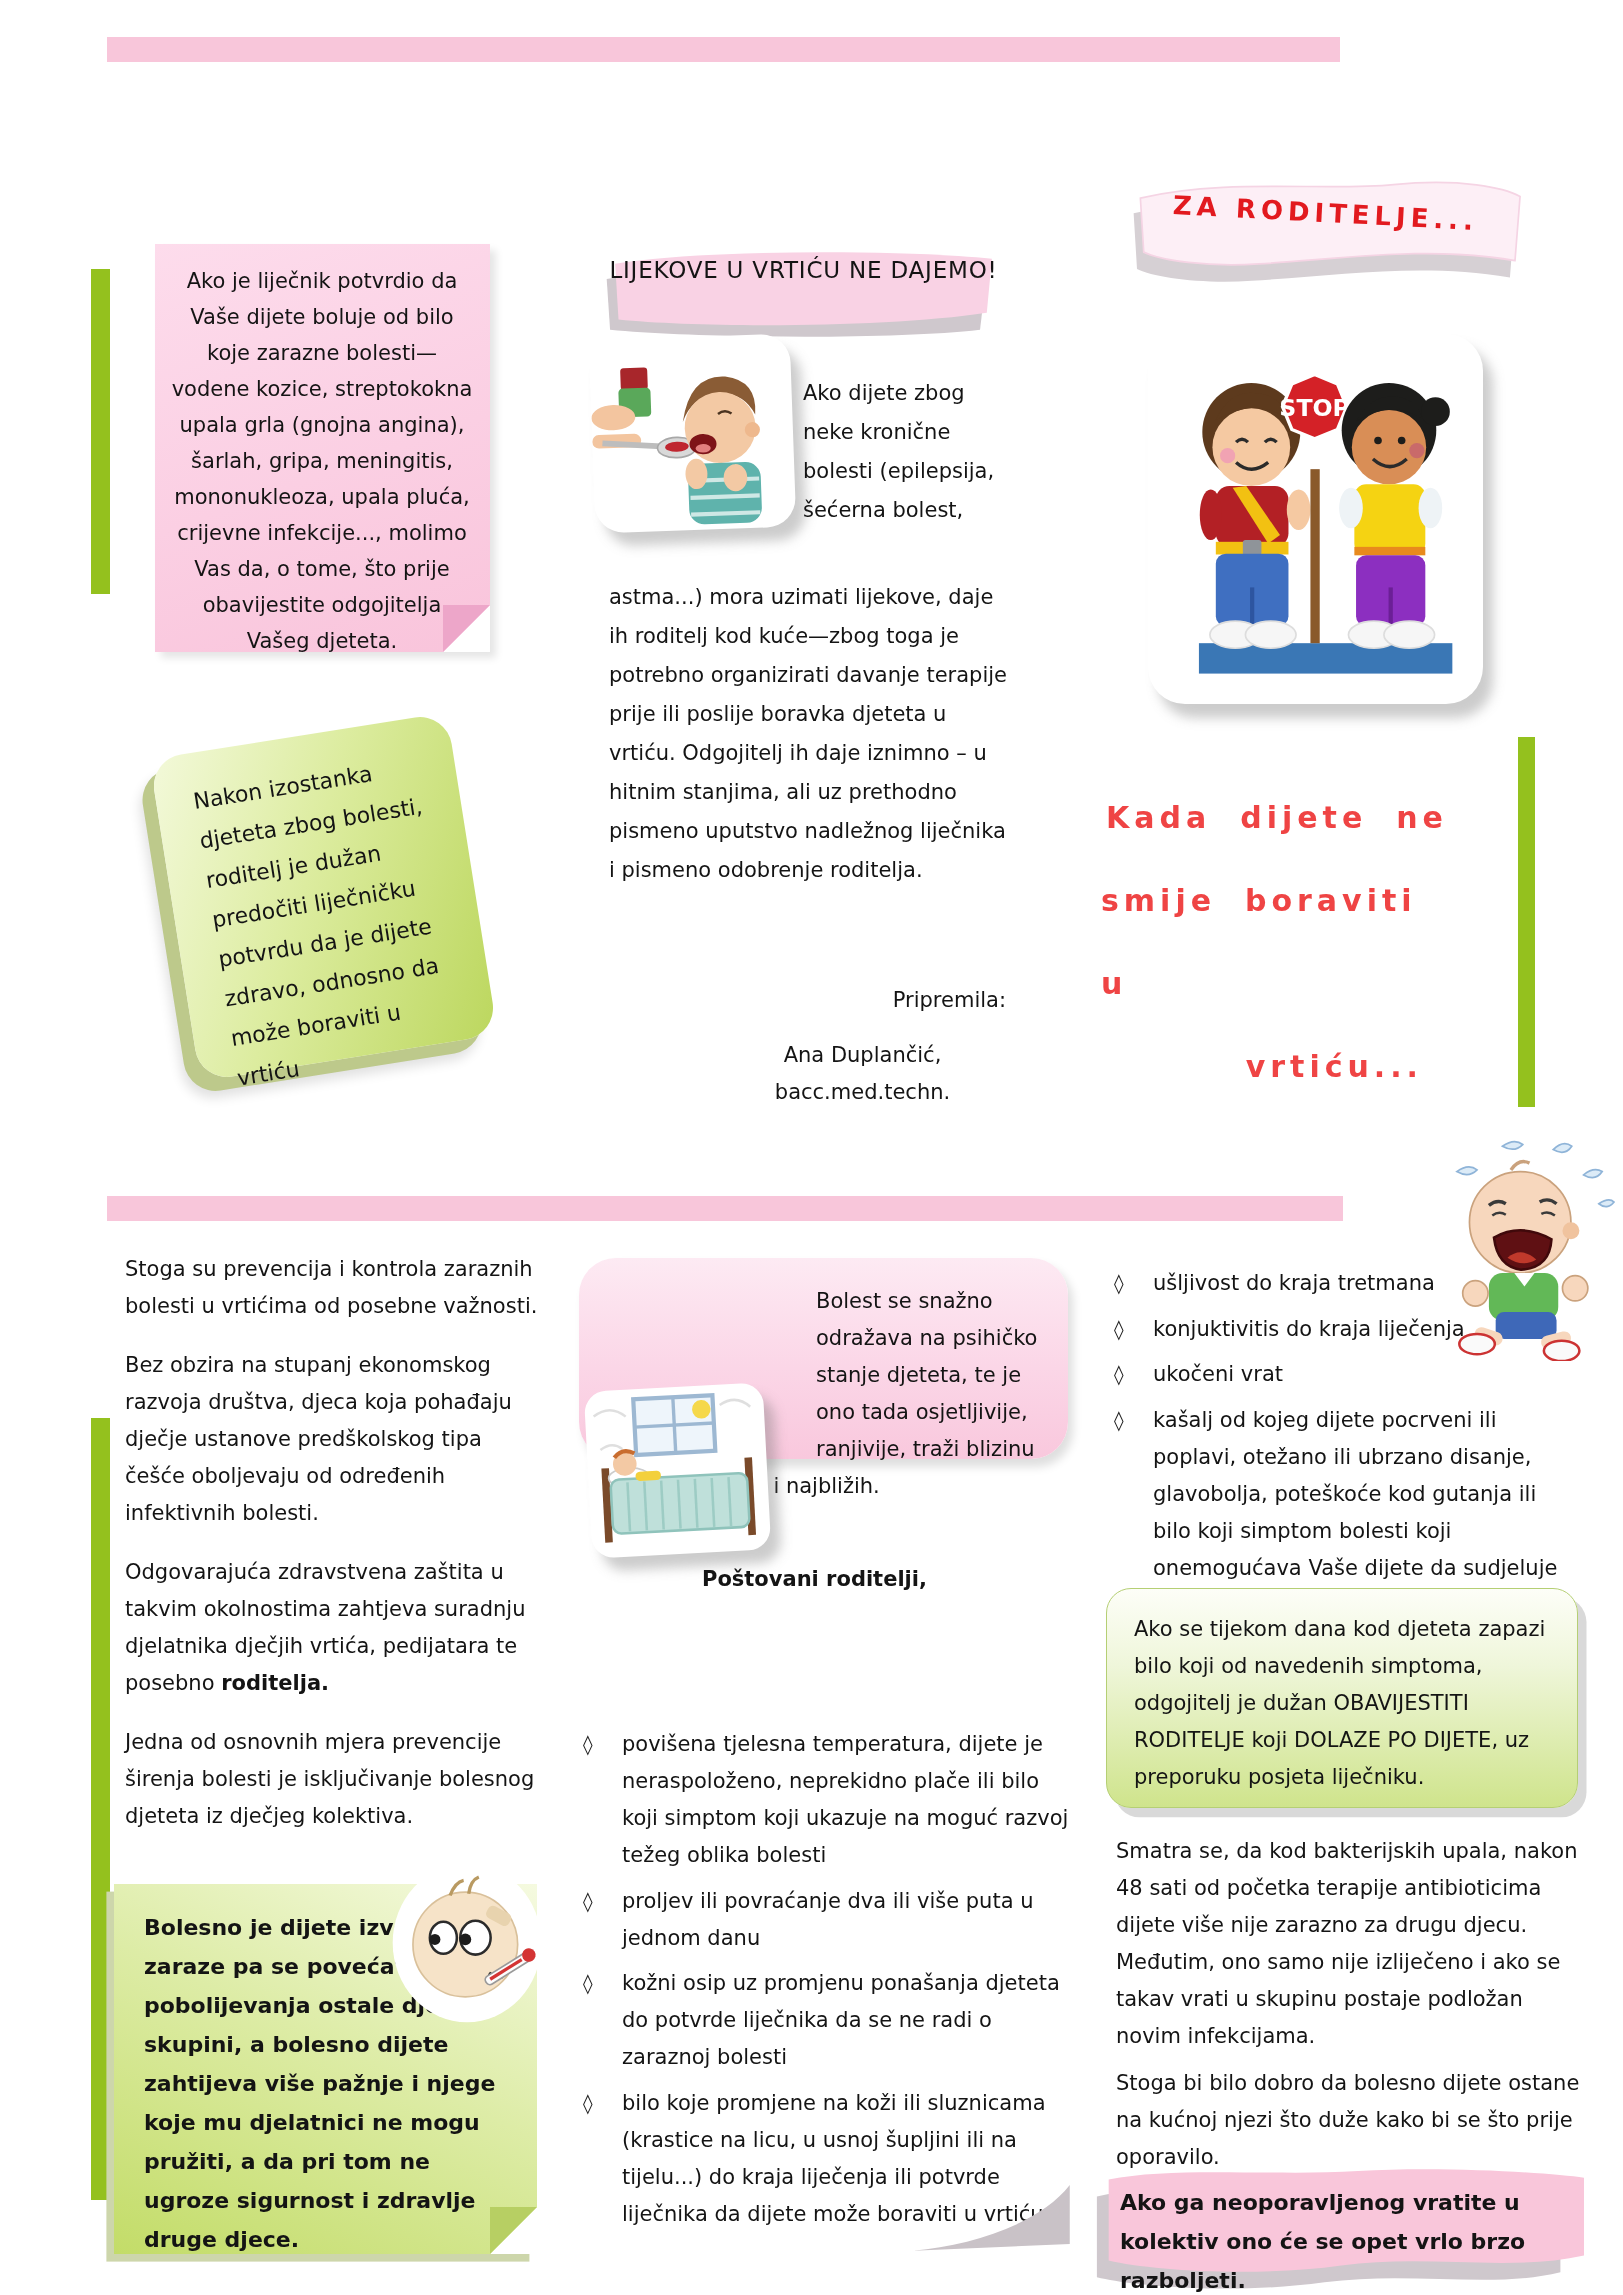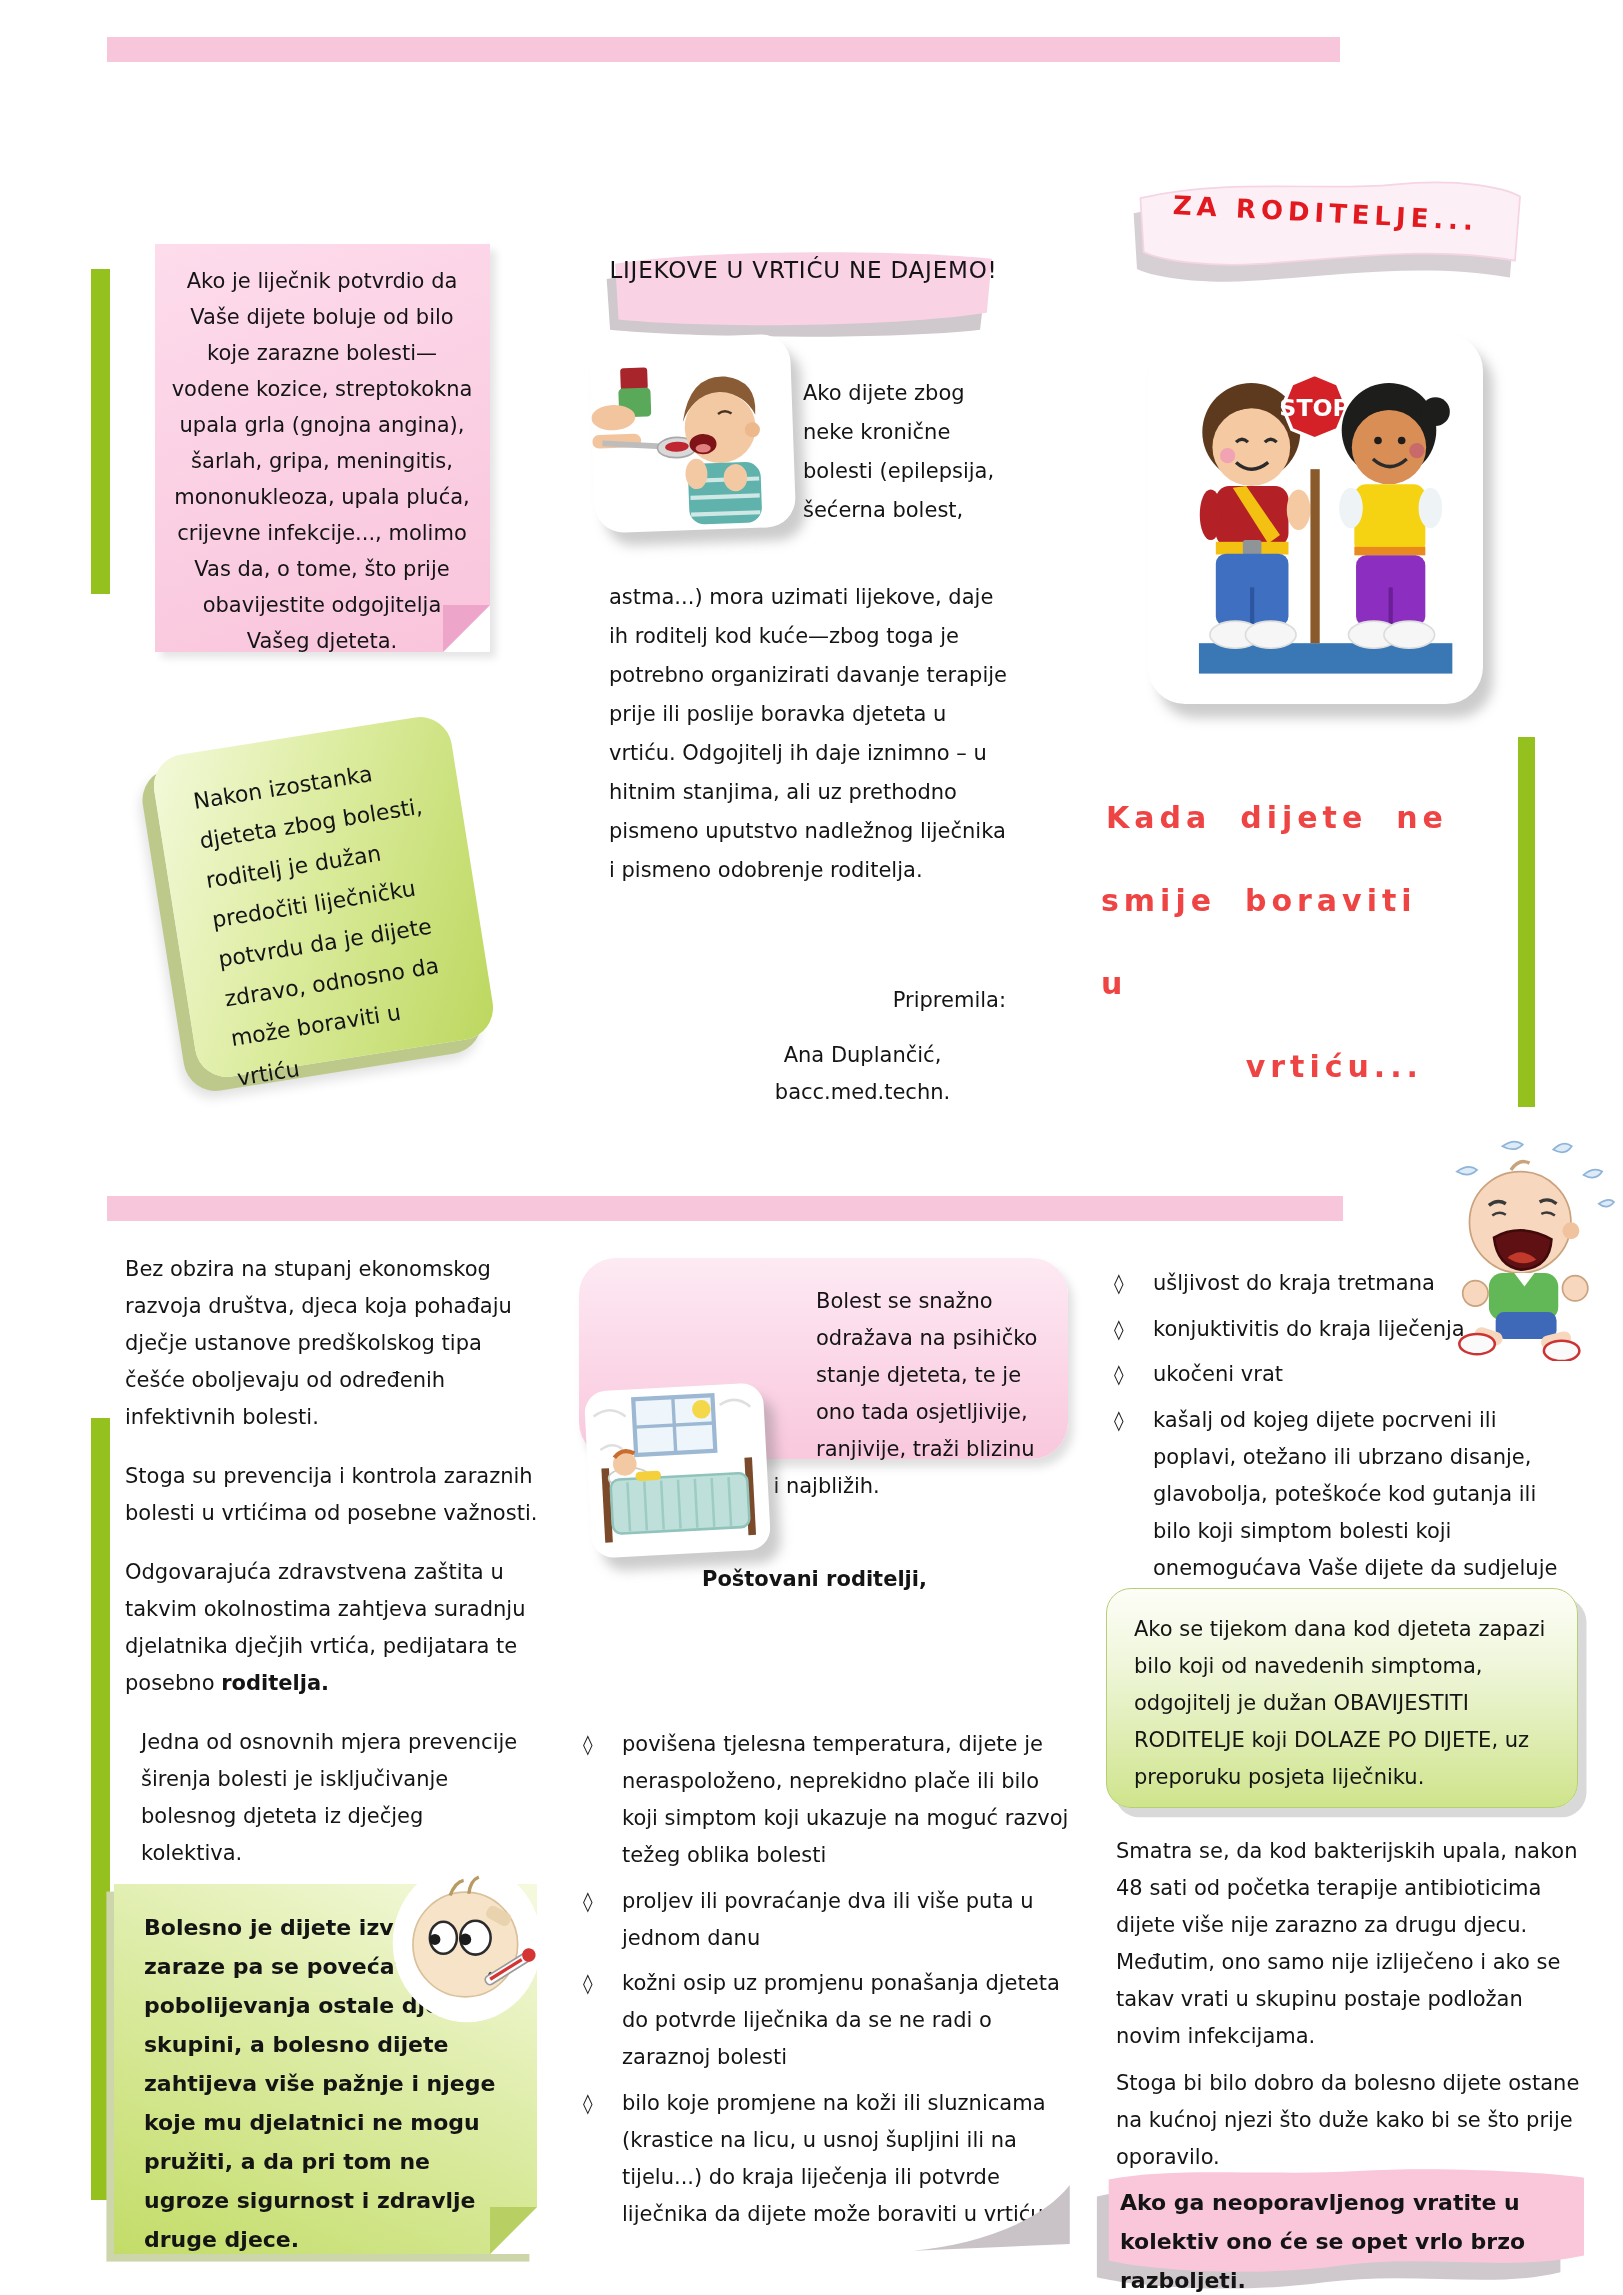--- a/index.html
+++ b/index.html
@@ -206,24 +206,24 @@
       <rect x="52" y="230" width="34" height="16" rx="8" fill="#f7d7bd" transform="rotate(18 52 230)"></rect>
       <rect x="126" y="244" width="36" height="16" rx="8" fill="#f7d7bd" transform="rotate(-14 126 244)"></rect>
       <ellipse cx="52" cy="252" rx="21" ry="12" fill="#fafafa" stroke="#cc3333" stroke-width="3"></ellipse>
       <ellipse cx="152" cy="260" rx="21" ry="12" fill="#fafafa" stroke="#cc3333" stroke-width="3"></ellipse>
     </svg>
   </div>
 
   <div class="greenbar" style="left:91px;top:1418px;width:18.6px;height:782px;"></div>
 
   <div class="abs" style="left:125px;top:1251px;width:416px;">
+    <p class="body-txt" style="margin:0 0 22px 0;">Stoga su prevencija i kontrola zaraznih bolesti u vrtićima od posebne važnosti.</p>
     <p class="body-txt" style="margin:0 0 22px 0;">Bez obzira na stupanj ekonomskog razvoja društva, djeca koja pohađaju dječje ustanove  predškolskog tipa češće oboljevaju od određenih infektivnih bolesti.</p>
-    <p class="body-txt" style="margin:0 0 22px 0;">Stoga su prevencija i kontrola zaraznih bolesti u vrtićima od posebne važnosti.</p>
     <p class="body-txt" style="margin:0 0 22px 0;"><span>Odgovarajuća zdravstvena zaštita u takvim okolnostima zahtjeva suradnju djelatnika dječjih vrtića, pedijatara te posebno </span><b>roditelja.</b></p>
-    <p class="body-txt" style="margin:16px;">Jedna od osnovnih mjera prevencije širenja bolesti je isključivanje bolesnog djeteta iz dječjeg kolektiva.</p>
+    <p class="body-txt" style="margin:0;">Jedna od osnovnih mjera prevencije širenja bolesti je isključivanje bolesnog djeteta iz dječjeg kolektiva.</p>
   </div>
 
   <div class="note-green2">
     <div class="txt">Bolesno je dijete izvor zaraze pa se povećava rizik pobolijevanja ostale djece u skupini, a bolesno dijete zahtijeva više pažnje i njege koje mu djelatnici ne mogu pružiti, a da pri tom ne ugroze sigurnost i zdravlje druge djece.</div>
     <div class="fold-cut"></div>
     <div class="fold-flap green"></div>
   </div>
 
   <div class="abs" style="left:391px;top:1860px;width:152px;height:169px;">
     <svg width="152" height="169" viewBox="0 0 180 200">

